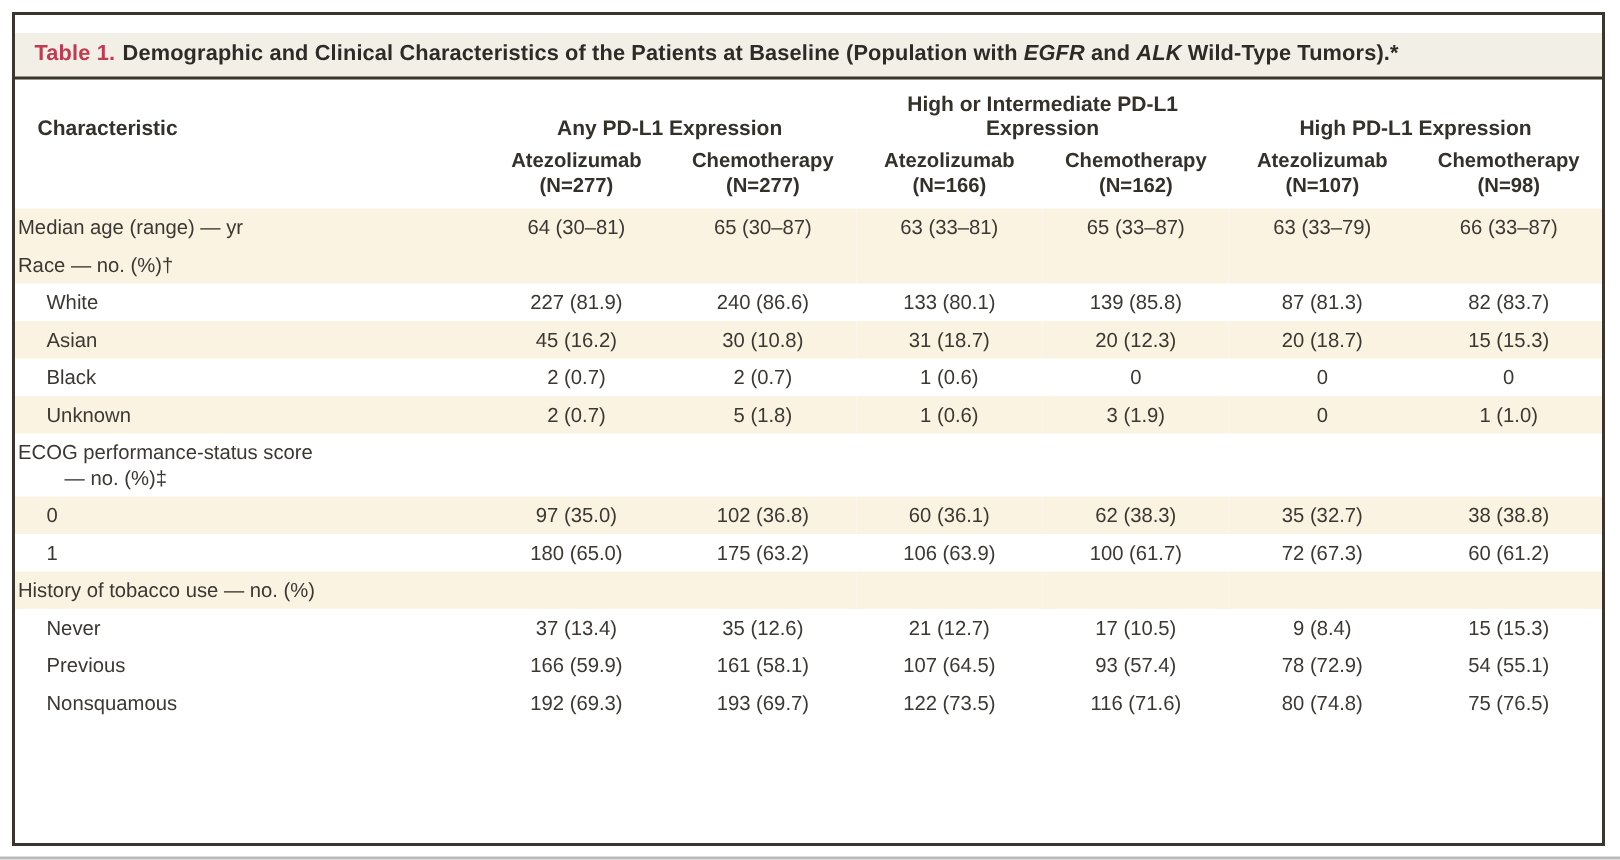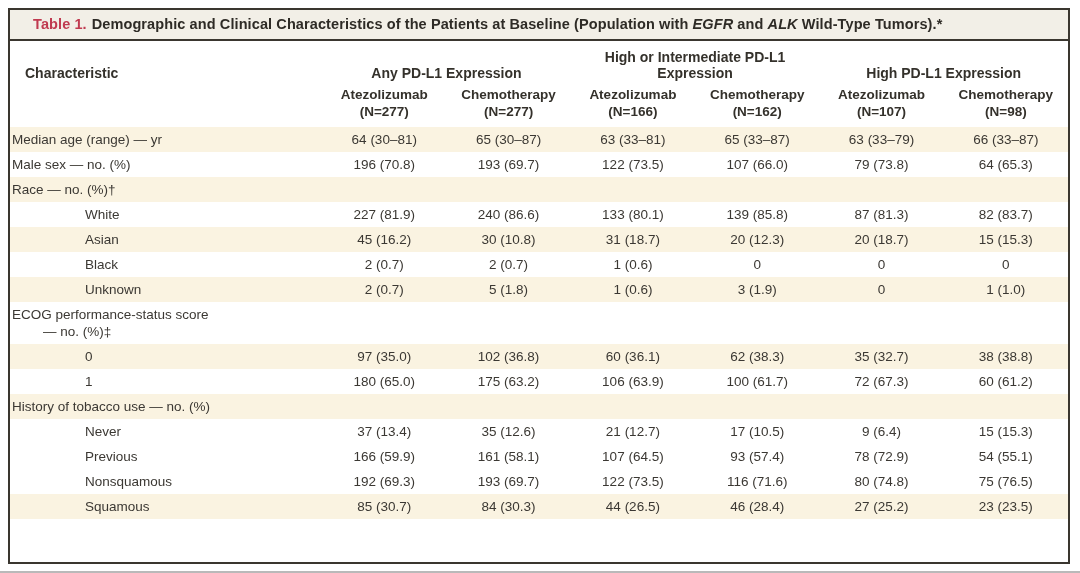--- a/index.html
+++ b/index.html
@@ -20,25 +20,26 @@
   .page{position:relative;width:1080px;height:573px;background:#ffffff;}
   .table-card{
     position:absolute;left:8px;top:8px;right:10px;bottom:9px;
     border:2px solid var(--border);
     background:#ffffff;
     box-sizing:border-box;
   }
   .title-bar{
     background:var(--titlebar);
     border-bottom:2px solid var(--border);
-    padding:6px 13px 7px 23px;
+    padding:6px 13px 7px 13px;
     font-size:14.5px;
     font-weight:bold;
     color:#2e2b26;
     letter-spacing:0.1px;
+    margin-top:12px;
   }
   .title-label{color:var(--accent);margin-right:5px;}
   .title-text i{font-style:italic;}
   table{
     width:100%;
     border-collapse:collapse;
     table-layout:fixed;
   }
   col.c-char{width:29.5%;}
   col.c-val{width:11.75%;}
@@ -55,21 +56,21 @@
     text-align:center;vertical-align:top;
     font-weight:bold;font-size:13.5px;line-height:1.22;
     padding:3px 2px 7px;
   }
   tbody td{
     font-size:13.5px;line-height:17px;
     padding:4px 2px;
     color:var(--text);
   }
   td.label{text-align:left;}
-  td.label.indent-1{padding-left:75px;}
+  td.label.indent-1{padding-left:21px;}
   .label-cont{padding-left:31px;}
   td.val{text-align:center;}
   tr.shade{background:var(--stripe);}
   .bottom-edge{
     position:absolute;left:0;right:0;bottom:0;height:2px;
     background:var(--pageedge);
   }
 </style>
 </head>
 <body>
@@ -129,29 +130,20 @@
       <tbody id="table-body">
           <tr class="shade">
             <td class="label indent-0">Median age (range) — yr</td>
             <td class="val">64 (30–81)</td>
             <td class="val">65 (30–87)</td>
             <td class="val">63 (33–81)</td>
             <td class="val">65 (33–87)</td>
             <td class="val">63 (33–79)</td>
             <td class="val">66 (33–87)</td>
           </tr>
-          <tr>
-            <td class="label indent-0">Male sex — no. (%)</td>
-            <td class="val">196 (70.8)</td>
-            <td class="val">193 (69.7)</td>
-            <td class="val">122 (73.5)</td>
-            <td class="val">107 (66.0)</td>
-            <td class="val">79 (73.8)</td>
-            <td class="val">64 (65.3)</td>
-          </tr>
           <tr class="shade">
             <td class="label indent-0">Race — no. (%)†</td>
             <td class="val"></td>
             <td class="val"></td>
             <td class="val"></td>
             <td class="val"></td>
             <td class="val"></td>
             <td class="val"></td>
           </tr>
           <tr>
@@ -228,47 +220,38 @@
             <td class="val"></td>
             <td class="val"></td>
             <td class="val"></td>
           </tr>
           <tr>
             <td class="label indent-1">Never</td>
             <td class="val">37 (13.4)</td>
             <td class="val">35 (12.6)</td>
             <td class="val">21 (12.7)</td>
             <td class="val">17 (10.5)</td>
-            <td class="val">9 (6.4)</td>
+            <td class="val">9 (8.4)</td>
             <td class="val">15 (15.3)</td>
           </tr>
           <tr>
             <td class="label indent-1">Previous</td>
             <td class="val">166 (59.9)</td>
             <td class="val">161 (58.1)</td>
             <td class="val">107 (64.5)</td>
             <td class="val">93 (57.4)</td>
             <td class="val">78 (72.9)</td>
             <td class="val">54 (55.1)</td>
           </tr>
           <tr>
             <td class="label indent-1">Nonsquamous</td>
             <td class="val">192 (69.3)</td>
             <td class="val">193 (69.7)</td>
             <td class="val">122 (73.5)</td>
             <td class="val">116 (71.6)</td>
             <td class="val">80 (74.8)</td>
             <td class="val">75 (76.5)</td>
           </tr>
-          <tr class="shade">
-            <td class="label indent-1">Squamous</td>
-            <td class="val">85 (30.7)</td>
-            <td class="val">84 (30.3)</td>
-            <td class="val">44 (26.5)</td>
-            <td class="val">46 (28.4)</td>
-            <td class="val">27 (25.2)</td>
-            <td class="val">23 (23.5)</td>
-          </tr>
         </tbody>
     </table>
   </div>
   <div class="bottom-edge"></div>
 </div>
 
 </body></html>

